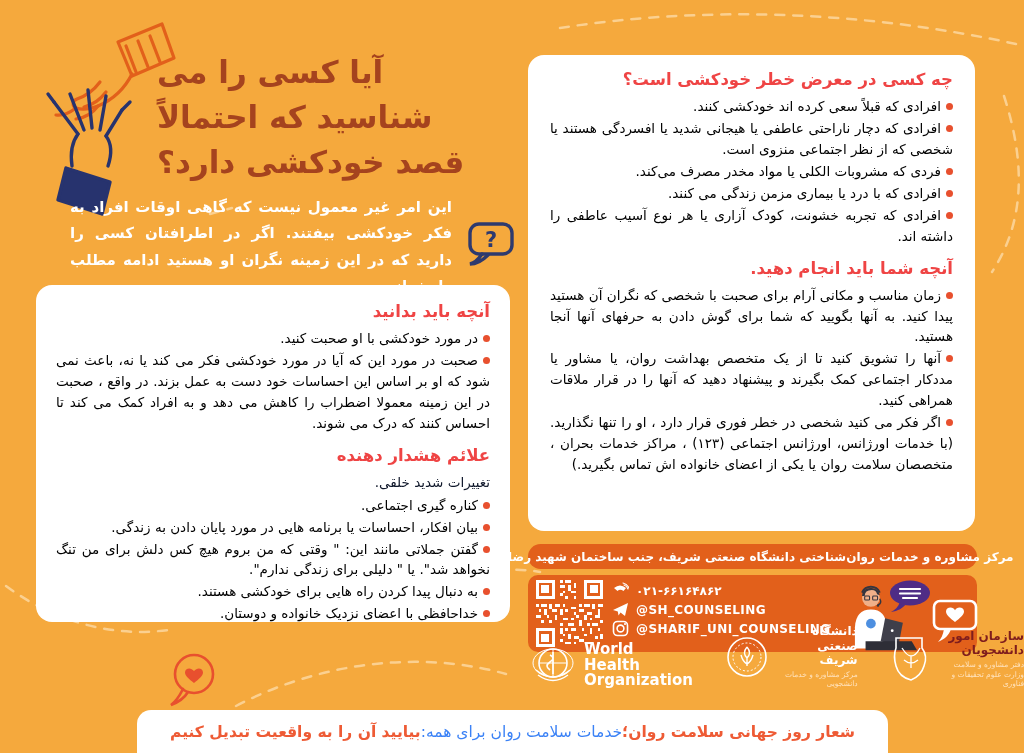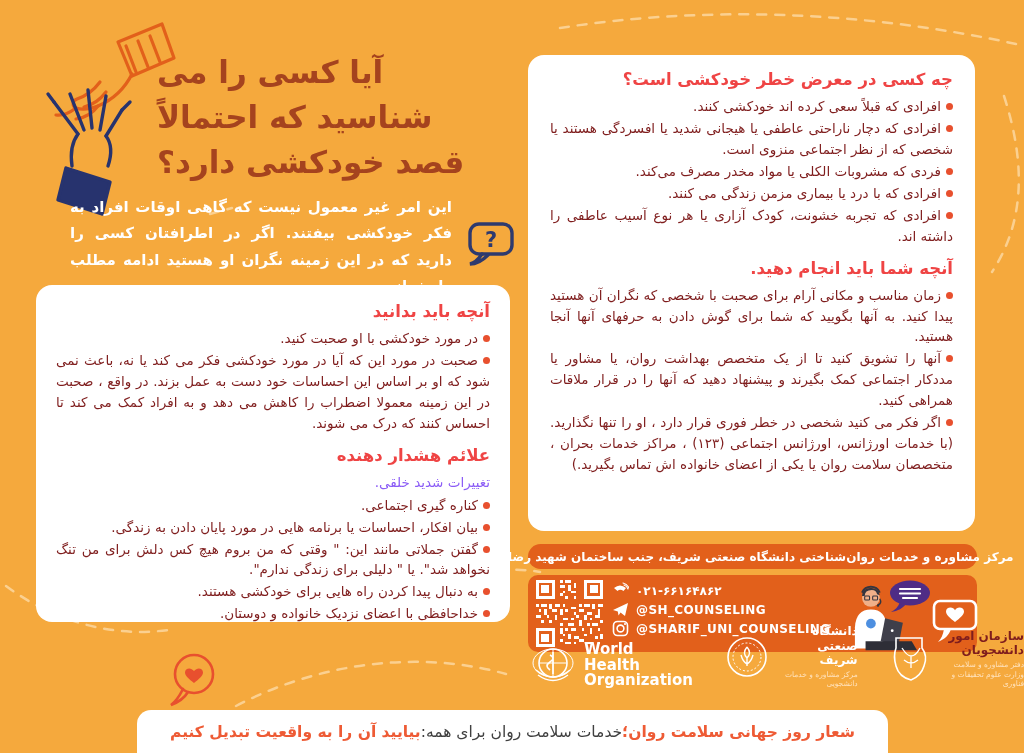--- a/index.html
+++ b/index.html
@@ -28,27 +28,27 @@
   
   .card{position:absolute;background:#FFFFFF;border-radius:16px;overflow:hidden;box-sizing:border-box;}
   .right-card{left:528px;top:55px;width:447px;height:476px;padding:13px 22px 10px;}
   .left-card{left:36px;top:285px;width:474px;height:337px;padding:15px 20px 6px;}
   .section-heading{
     margin:0 0 5px;color:#ef4444;font-size:16.5px;font-weight:bold;line-height:1.4;
   }
   .section-heading.mt{margin-top:10px;}
   .card ul{list-style:none;margin:2px 0 8px;padding:0;}
   .card li{
-    font-size:13.5px;color:#7f1d1d;line-height:1.55;text-align:justify;margin:0 0 1px;
+    font-size:13.5px;color:#000000;line-height:1.55;text-align:justify;margin:0 0 1px;
   }
   .dot{
     display:inline-block;width:7px;height:7px;border-radius:50%;
     background:#E8502E;margin-inline-end:5px;position:relative;top:-1px;
   }
-  .plain-item{margin:4px 0 1px;font-size:13.5px;color:#8b5cf6;line-height:1.55;}
+  .plain-item{margin:4px 0 1px;font-size:13.5px;color:#0f172a;line-height:1.55;}
 
   
   .pill{
     position:absolute;left:528px;top:544px;width:449px;height:25px;
     background:#E2601B;border-radius:13px;display:flex;align-items:center;justify-content:center;
     color:#fff;font-size:12px;font-weight:bold;white-space:nowrap;
   }
   .contact-box{
     position:absolute;left:528px;top:575px;width:449px;height:77px;
     background:#E2601B;border-radius:10px;
@@ -81,21 +81,21 @@
   .heart-doodle{position:absolute;left:166px;top:650px;width:54px;height:60px;}
 
   
   .footer-bar{
     position:absolute;left:137px;top:710px;width:751px;height:43px;
     background:#fff;border-radius:14px 14px 0 0;
     display:flex;align-items:center;justify-content:center;
     font-size:15.5px;color:#EE5B35;direction:rtl;white-space:nowrap;
   }
   .footer-bar .b{font-weight:bold;}
-  .footer-bar .mid{font-weight:normal;color:#404040;}
+  .footer-bar .mid{font-weight:normal;color:#3b82f6;}
 </style>
 </head>
 <body>
 
 <div class="poster">
 
   <svg class="bg-decor" width="1024" height="753" viewBox="0 0 1024 753">
     <g fill="none" stroke="rgba(255,240,214,0.55)" stroke-width="2.5" stroke-dasharray="9 9" stroke-linecap="round">
       <path d="M560,28 C700,6 860,10 1016,44"></path>
       <path d="M1004,96 C1028,170 1022,226 992,272"></path>

